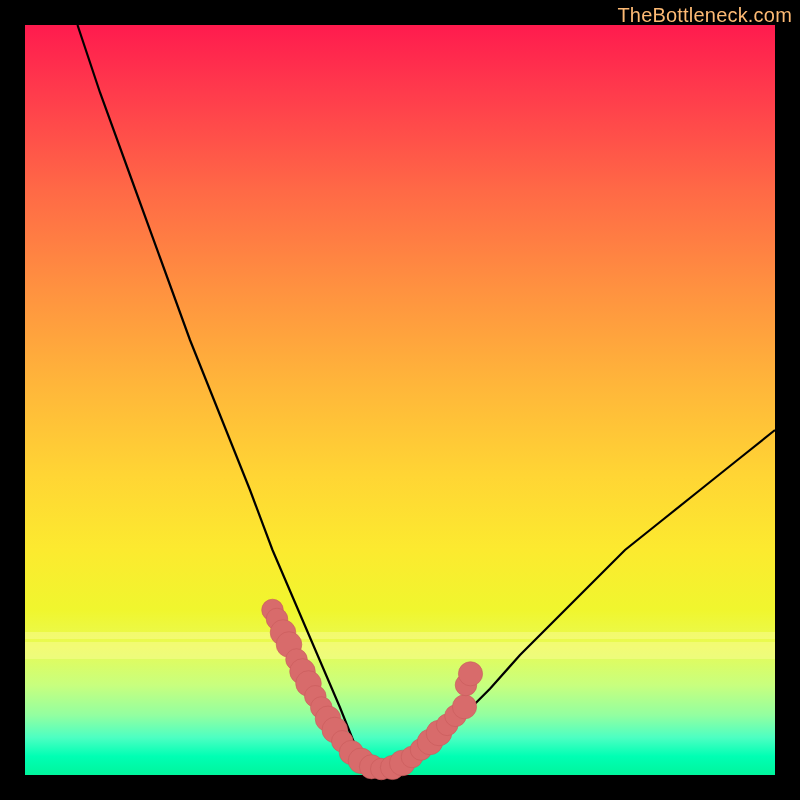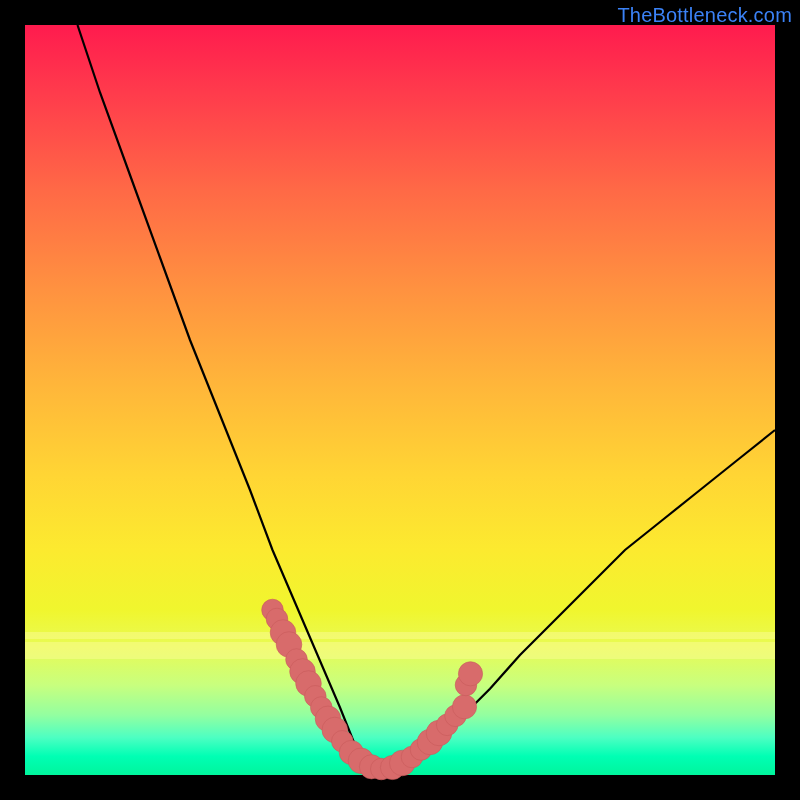--- a/index.html
+++ b/index.html
@@ -45,21 +45,21 @@
   .yellow-band {
     position: absolute;
     left: 25px;
     width: 750px;
     background: rgba(252, 252, 150, 0.5);
   }
   .watermark {
     position: absolute;
     right: 8px;
     top: 4px;
-    color: #3b82f6;
+    color: #fdba74;
     font-size: 20px;
     font-weight: 500;
     letter-spacing: 0.2px;
   }
   svg.curve {
     position: absolute;
     left: 25px;
     top: 25px;
     width: 750px;
     height: 750px;

